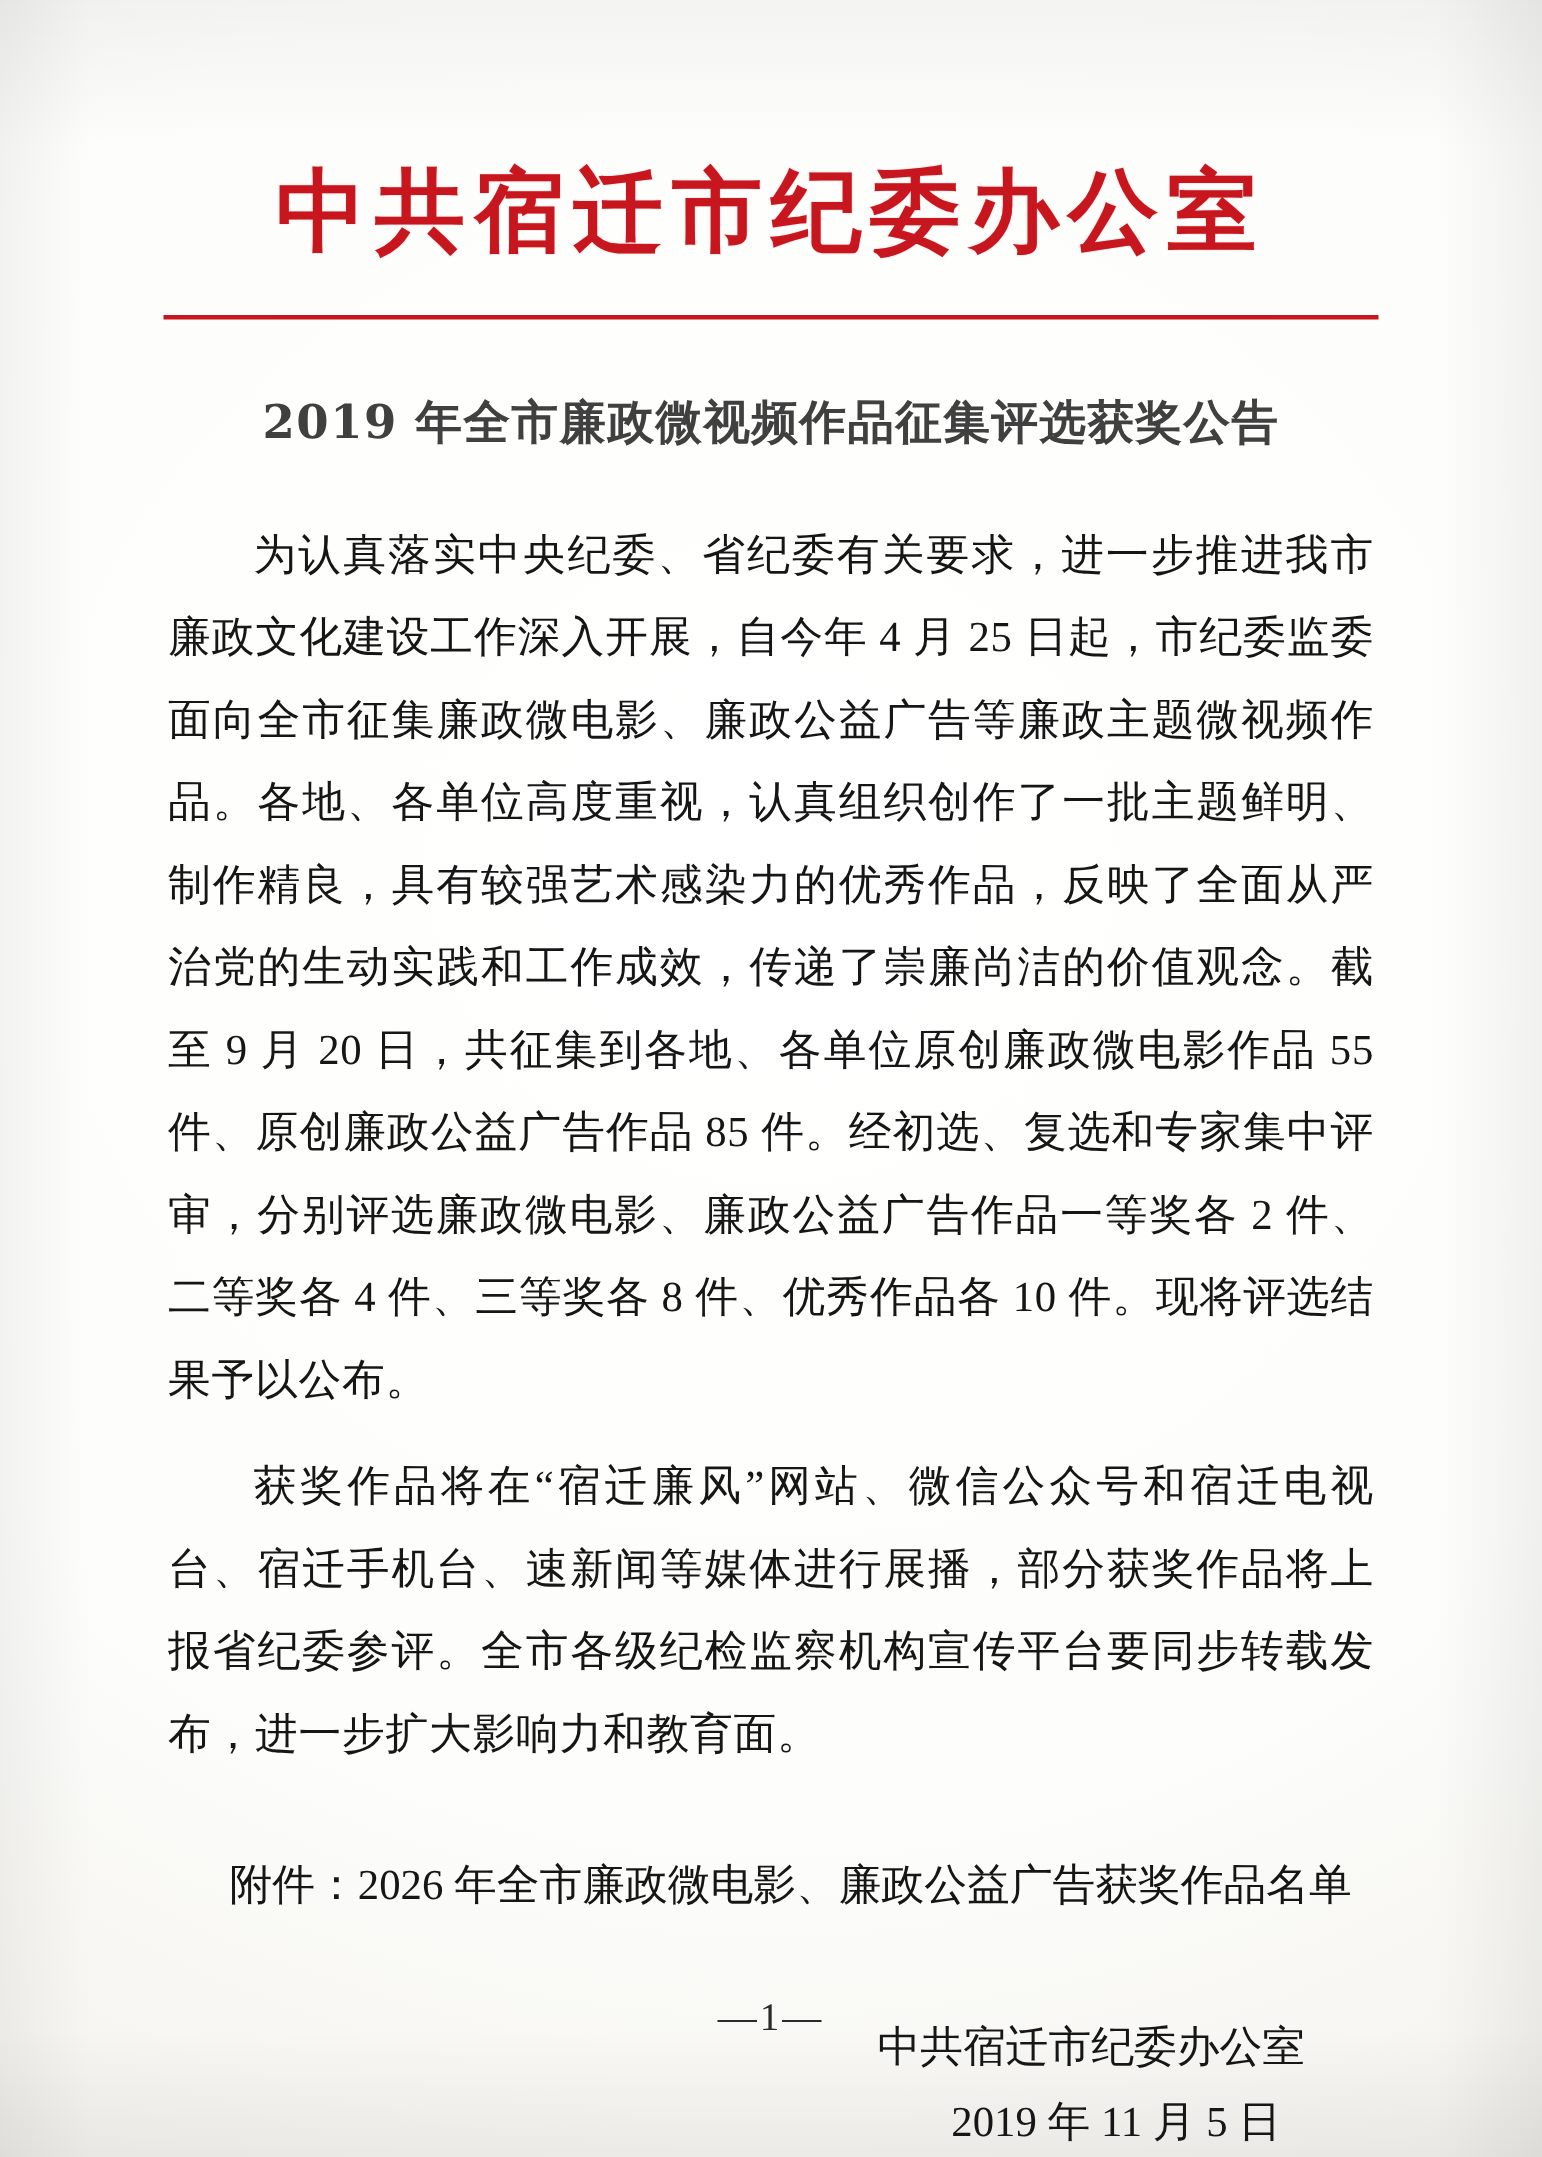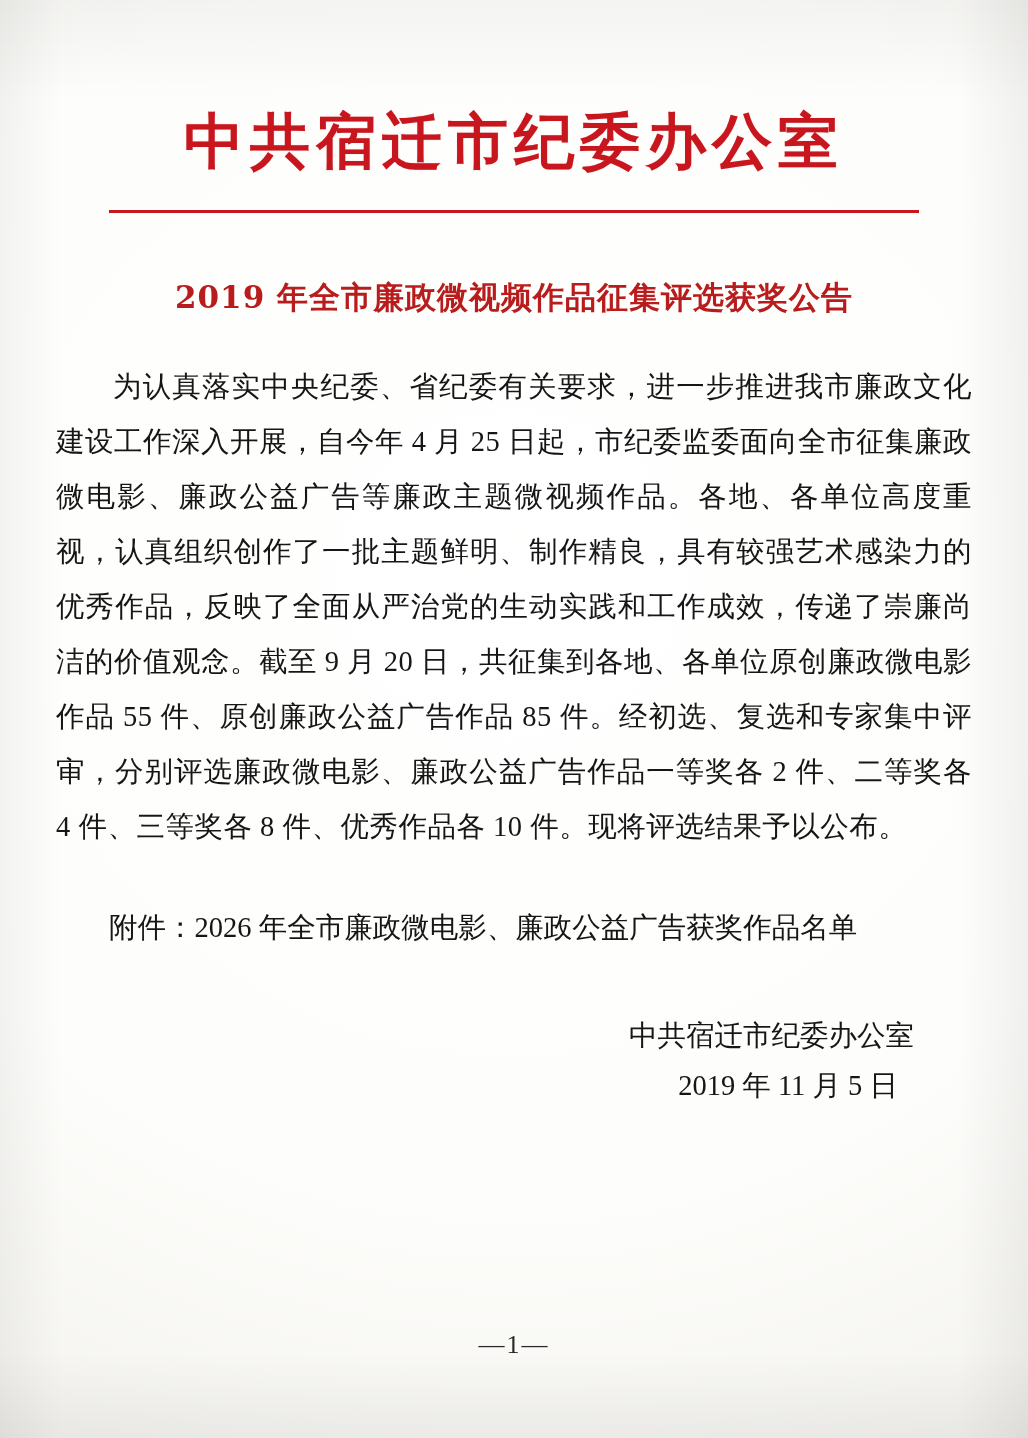--- a/index.html
+++ b/index.html
@@ -27,21 +27,21 @@
     position: absolute;
     inset: 0;
     background:
       linear-gradient(90deg, rgba(0,0,0,0.045) 0%, rgba(0,0,0,0) 6%, rgba(0,0,0,0) 93%, rgba(0,0,0,0.05) 100%),
       linear-gradient(180deg, rgba(0,0,0,0.04) 0%, rgba(0,0,0,0) 7%, rgba(0,0,0,0) 94%, rgba(0,0,0,0.05) 100%);
     pointer-events: none;
   }
   .sheet {
     position: absolute;
     inset: 0;
-    padding: 0 52px;
+    padding: 0 96px;
     box-sizing: border-box;
   }
   .letterhead {
     text-align: center;
     padding-top: 108px;
   }
   .letterhead-title {
     color: #c7161d;
     font-family: "DejaVu Serif", "Liberation Serif", serif;
     font-weight: bold;
@@ -52,39 +52,39 @@
     text-shadow: 0 0 1px rgba(199,22,29,0.35);
   }
   .letterhead-rule {
     margin: 36px auto 0 auto;
     width: 810px;
     height: 3px;
     background: #c7161d;
   }
   .doc-title {
     text-align: center;
-    margin-top: 64px;
+    margin-top: 48px;
     font-family: "DejaVu Serif", "Liberation Serif", serif;
     font-weight: bold;
     font-size: 31px;
     letter-spacing: 1px;
-    color: #b91c1c;
+    color: #404040;
     white-space: nowrap;
   }
   .body-text {
     margin-top: 40px;
     font-size: 28.5px;
     line-height: 55px;
     letter-spacing: 0.5px;
     text-align: justify;
     text-justify: inter-ideograph;
     color: #161616;
   }
   .body-text p {
-    margin: 4px;
+    margin: 16px;
     text-indent: 2em;
   }
   .attachment {
     margin-top: 46px;
     font-size: 28.5px;
     line-height: 55px;
     text-indent: 2em;
     color: #161616;
   }
   .signature {
@@ -118,20 +118,21 @@
 
   <div class="letterhead">
     <div class="letterhead-title">中共宿迁市纪委办公室</div>
     <div class="letterhead-rule"></div>
   </div>
 
   <div class="doc-title">2019 年全市廉政微视频作品征集评选获奖公告</div>
 
   <div class="body-text">
     <p>为认真落实中央纪委、省纪委有关要求，进一步推进我市廉政文化建设工作深入开展，自今年 4 月 25 日起，市纪委监委面向全市征集廉政微电影、廉政公益广告等廉政主题微视频作品。各地、各单位高度重视，认真组织创作了一批主题鲜明、制作精良，具有较强艺术感染力的优秀作品，反映了全面从严治党的生动实践和工作成效，传递了崇廉尚洁的价值观念。截至 9 月 20 日，共征集到各地、各单位原创廉政微电影作品 55 件、原创廉政公益广告作品 85 件。经初选、复选和专家集中评审，分别评选廉政微电影、廉政公益广告作品一等奖各 2 件、二等奖各 4 件、三等奖各 8 件、优秀作品各 10 件。现将评选结果予以公布。</p>
+    <p>获奖作品将在“宿迁廉风”网站、微信公众号和宿迁电视台、宿迁手机台、速新闻等媒体进行展播，部分获奖作品将上报省纪委参评。全市各级纪检监察机构宣传平台要同步转载发布，进一步扩大影响力和教育面。</p>
   </div>
 
   <div class="attachment">附件：2026 年全市廉政微电影、廉政公益广告获奖作品名单</div>
 
   <div class="signature">
     <div>中共宿迁市纪委办公室</div>
     <div>2019 年 11 月 5 日</div>
   </div>
 
   <div class="page-number">—1—</div>

